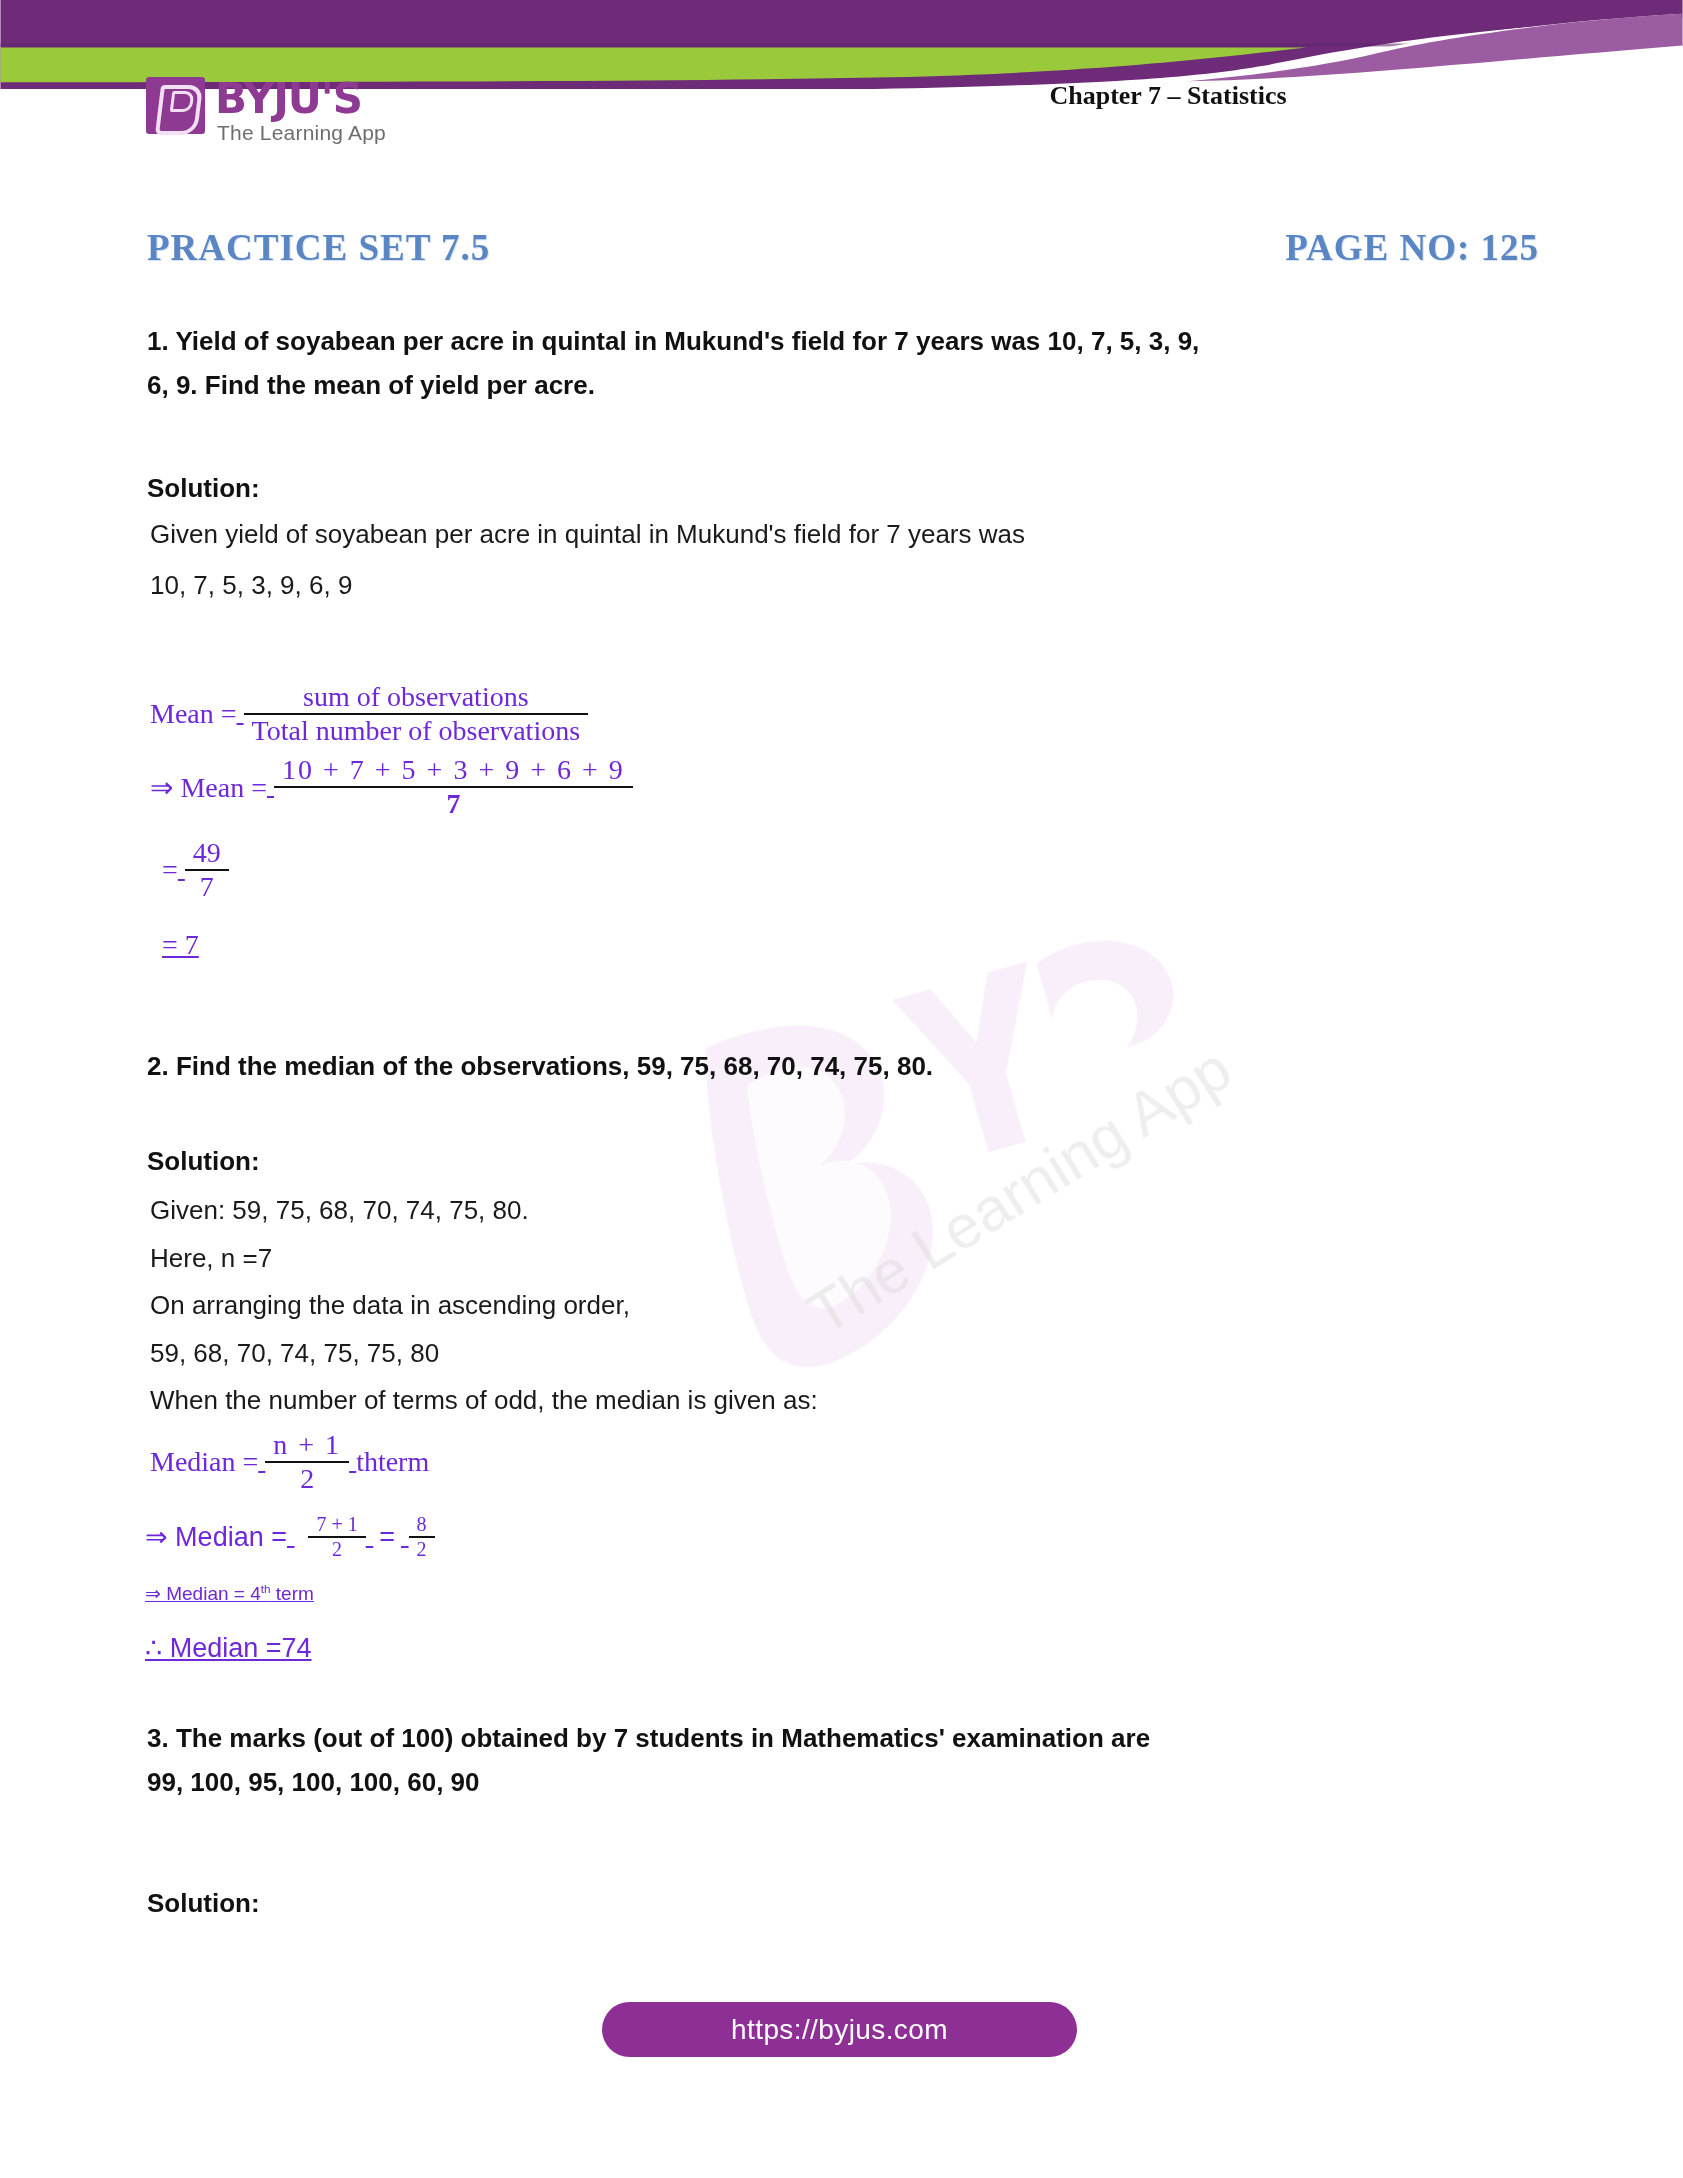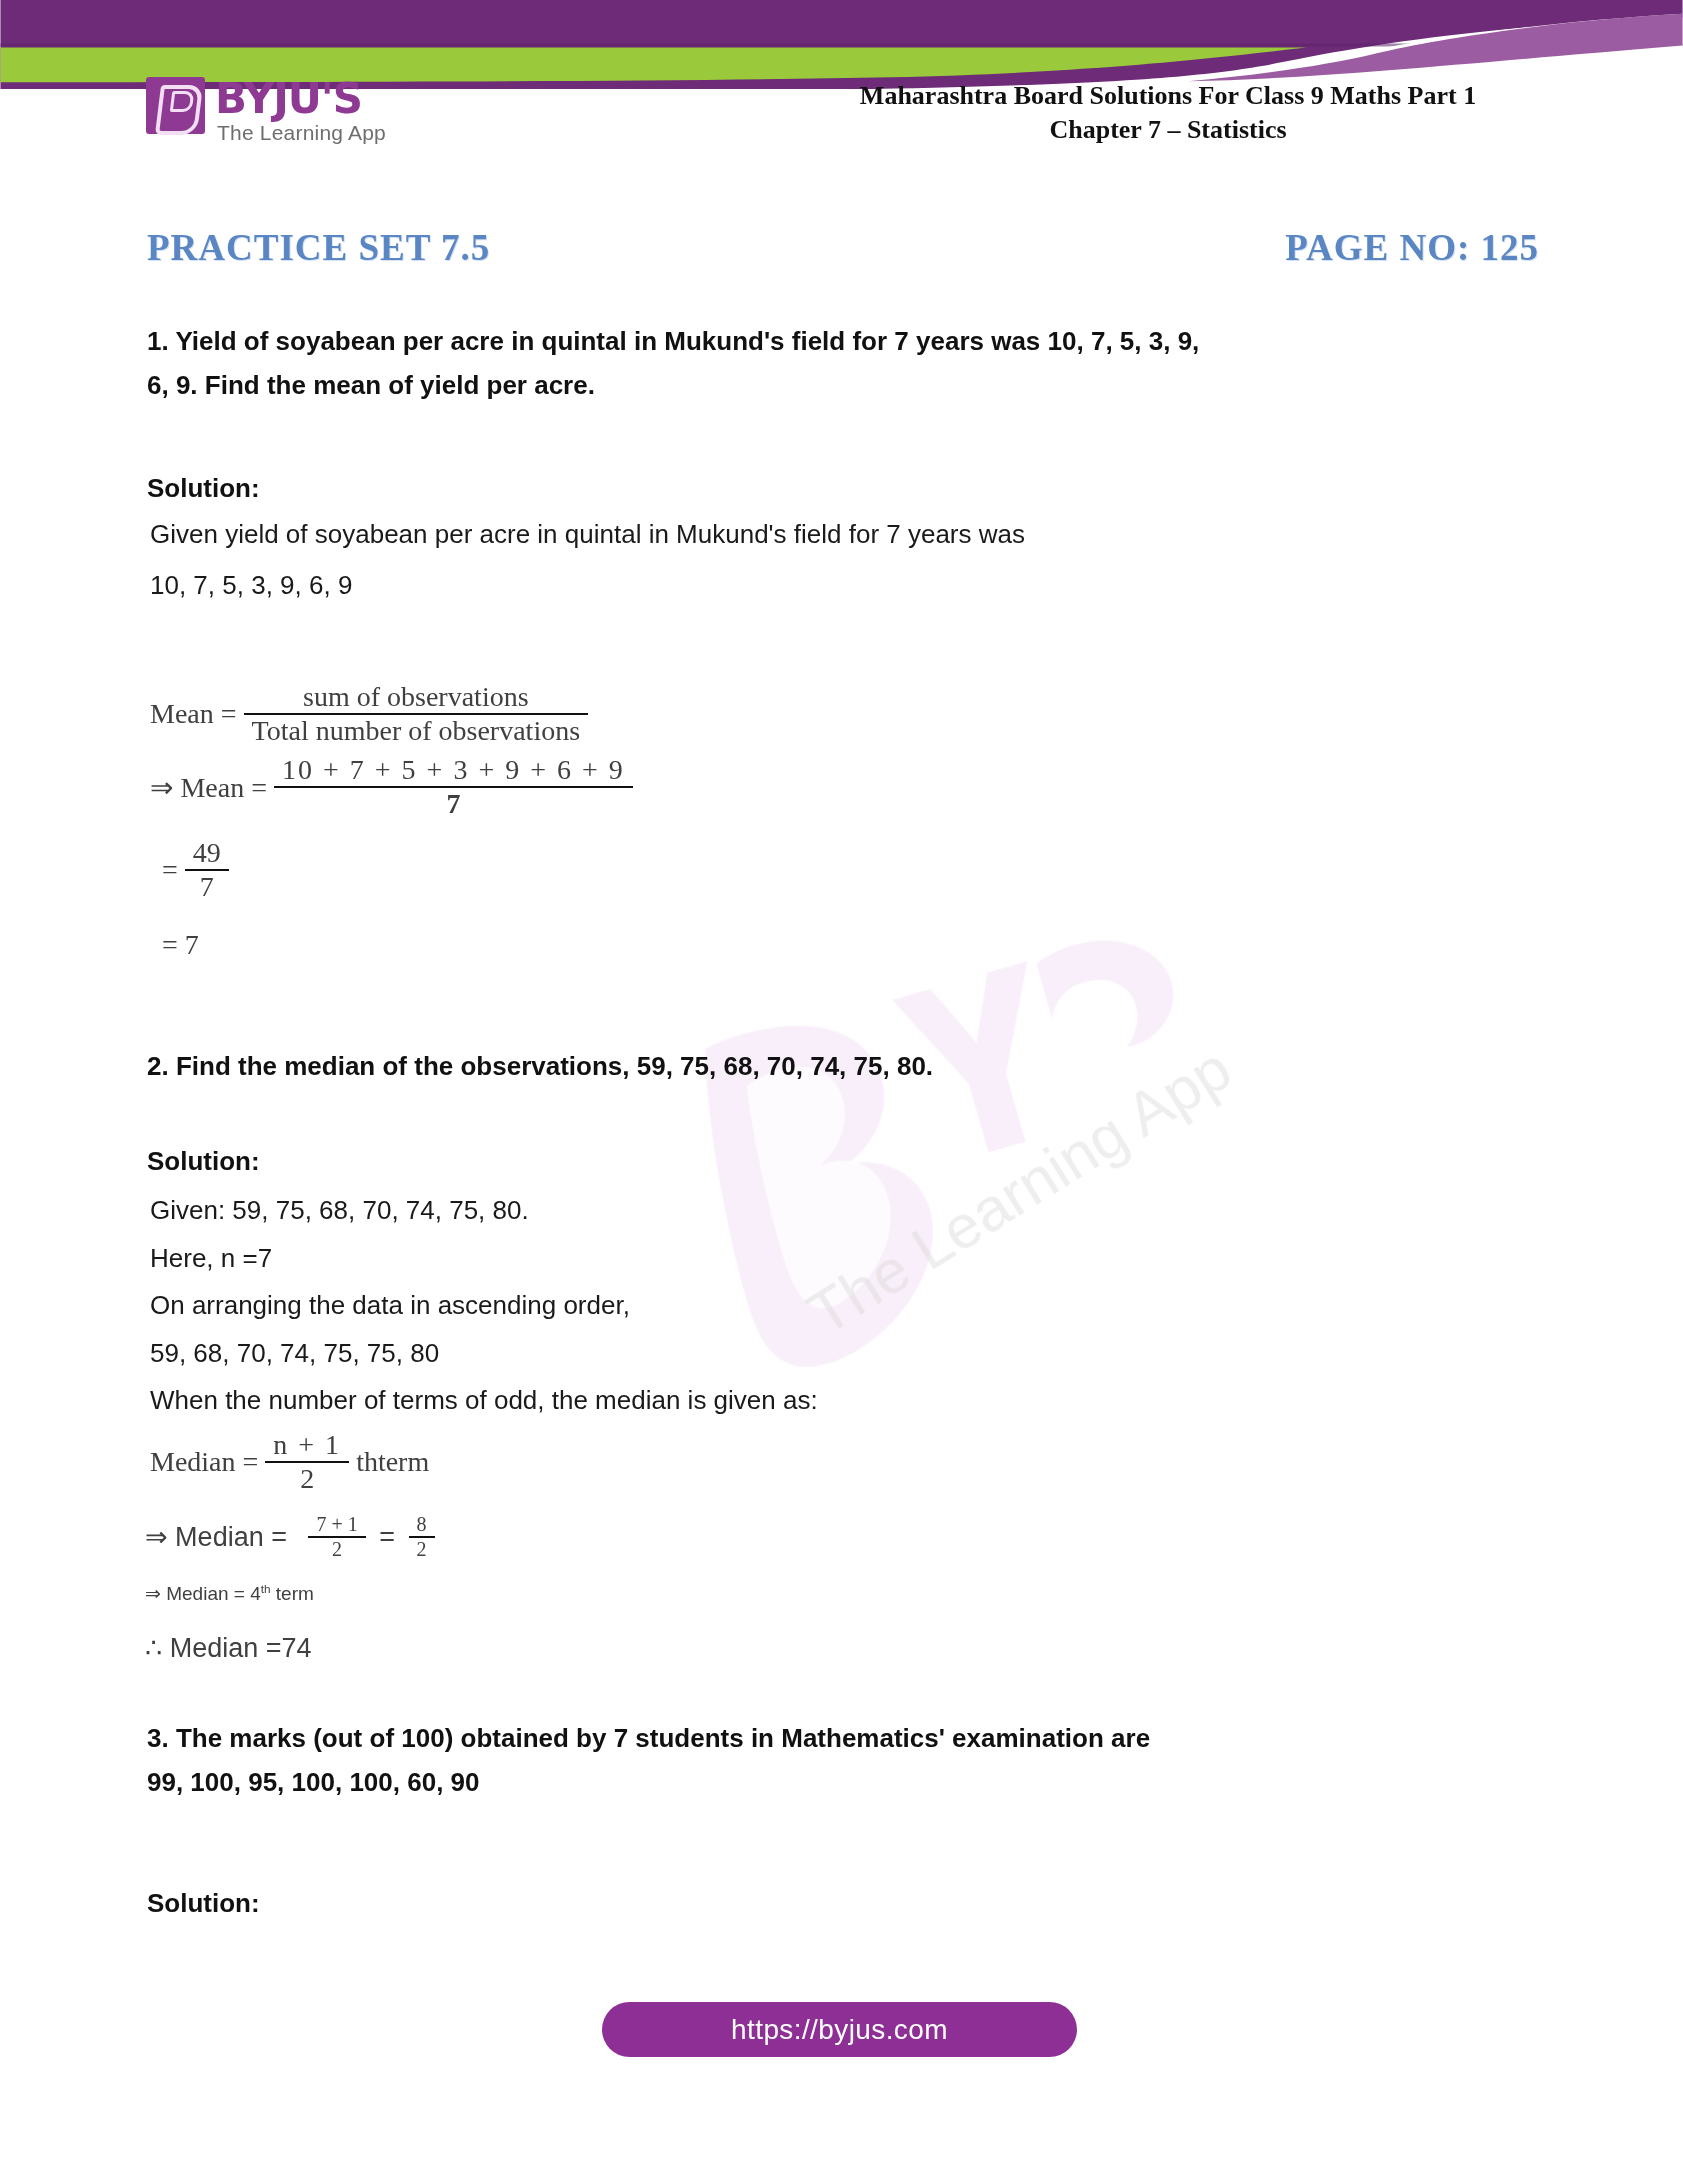--- a/index.html
+++ b/index.html
@@ -87,22 +87,23 @@
   .t{
     position:absolute;left:150px;
     font-family:Liberation Sans, sans-serif;
     font-size:26px;color:#1a1a1a;line-height:48px;
   }
 
   
   .math{
     position:absolute;
     font-family:"Liberation Serif", serif;
-    font-size:28px;color:#404040;
+    font-size:28px;color:#6d28d9;
     white-space:nowrap;
+    text-decoration:underline;
   }
   .frac{display:inline-block;vertical-align:middle;text-align:center;}
   .frac .num{display:block;padding:0 8px;line-height:1.15;}
   .frac .den{display:block;padding:0 8px;line-height:1.15;border-top:2px solid #111;}
   .mixed{font-family:"Liberation Sans", sans-serif;}
   sup{font-size:.62em;vertical-align:super;}
 
   
   .footer-btn{
     position:absolute;left:602px;top:2002px;
@@ -158,21 +159,20 @@
 
 <div class="logo">
   <div class="logo-mark">
     <div class="b-glyph"></div>
   </div>
   <div class="logo-word">BYJU'S</div>
   <div class="logo-tag">The Learning App</div>
 </div>
 
 <div class="doc-header">
-  <div>Maharashtra Board Solutions For Class 9 Maths Part 1</div>
   <div>Chapter 7 – Statistics</div>
 </div>
 
 <div class="set-title">PRACTICE SET 7.5</div>
 <div class="page-no">PAGE NO: 125</div>
 
 <div class="q" style="top:319px;">
   <div>1. Yield of soyabean per acre in quintal in Mukund's field for 7 years was 10, 7, 5, 3, 9,</div>
   <div>6, 9. Find the mean of yield per acre.</div>
 </div>

